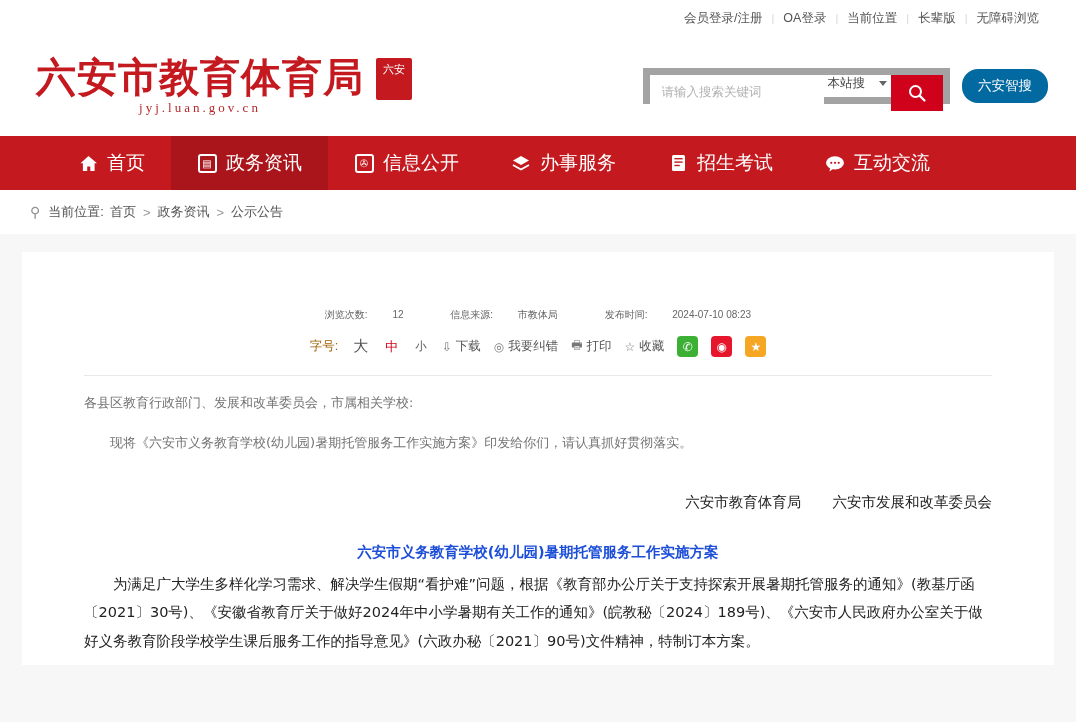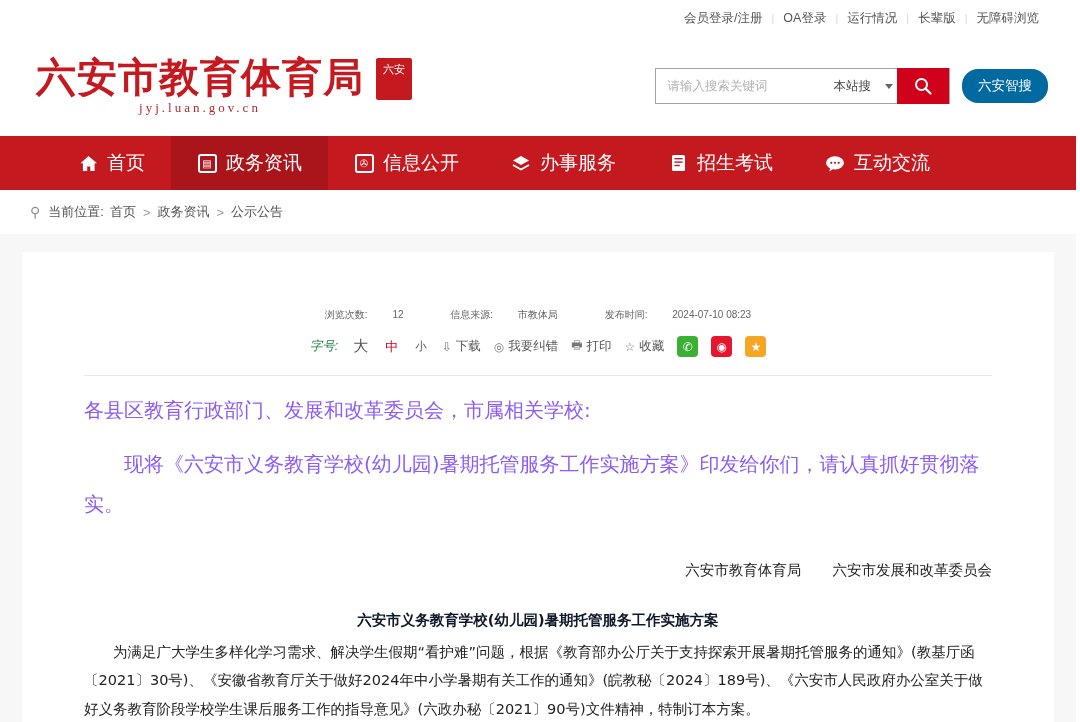--- a/index.html
+++ b/index.html
@@ -88,22 +88,22 @@
     box-sizing: border-box;
     font-family: "DejaVu Sans", sans-serif;
   }
   .search-area {
     margin-left: auto;
     display: flex;
     align-items: center;
   }
   .search-box {
     display: flex;
-    align-items: center;
-    border: 1px solid #a3a3a3;
+    align-items: flex-start;
+    border: 7px solid #a3a3a3;
     height: 36px;
     box-sizing: border-box;
     background: #fff;
   }
   .search-input {
     width: 150px;
     height: 34px;
     border: none;
     outline: none;
     padding: 0 12px;
@@ -239,21 +239,21 @@
   .meta span { margin: 0 11px; }
   .toolrow {
     margin-top: 14px;
     display: flex;
     align-items: center;
     justify-content: center;
     gap: 13px;
     font-size: 12.5px;
     color: #555;
   }
-  .toolrow .lbl { color: #15803d; font-style: italic; }
+  .toolrow .lbl { color: #a16207; }
   .fsz { cursor: pointer; padding: 0 2px; }
   .fsz.big { font-size: 15px; }
   .fsz.mid { font-size: 13px; color: #d0021b; }
   .fsz.sml { font-size: 11.5px; }
   .tool {
     display: inline-flex;
     align-items: center;
     gap: 4px;
     cursor: pointer;
     color: #555;
@@ -271,43 +271,43 @@
   }
   .share.wx { background: #3cb034; }
   .share.wb { background: #e6162d; }
   .share.more { background: #f5a623; }
   .hr {
     border: 0;
     border-top: 1px solid #e8e8e8;
     margin: 18px 0 0 0;
   }
   .body-text {
-    font-size: 20px;
-    color: #8b5cf6;
+    font-size: 13px;
+    color: #737373;
     line-height: 2.0;
     margin-top: 14px;
     font-family: "DejaVu Sans", sans-serif;
   }
   .p-indent { text-indent: 2em; }
   .sign {
     text-align: right;
     margin-top: 32px;
     font-size: 14.5px;
     line-height: 2.0;
     color: #222;
     font-family: "DejaVu Sans", sans-serif;
   }
   .sign .two { display: inline-block; }
   .sign .gap { display: inline-block; width: 22px; }
   .doc-h {
     text-align: center;
     font-weight: bold;
     font-size: 14.5px;
     margin-top: 26px;
-    color: #0f172a;
+    color: #1d4ed8;
     font-family: "DejaVu Sans", sans-serif;
   }
   .doc-p {
     font-size: 14.5px;
     color: #222;
     line-height: 1.95;
     margin-top: 8px;
     text-indent: 2em;
     font-family: "DejaVu Sans", sans-serif;
   }
@@ -315,21 +315,21 @@
 </head>
 <body>
 
 <div class="page">
 
   <div class="topbar">
     <a>会员登录/注册</a>
     <span class="sep">|</span>
     <a>OA登录</a>
     <span class="sep">|</span>
-    <a>运行情况</a>
+    <a>当前位置</a>
     <span class="sep">|</span>
     <a>长辈版</a>
     <span class="sep">|</span>
     <a>无障碍浏览</a>
   </div>
 
   <div class="header">
     <div class="logo-wrap">
       <div class="logo-text">
         <div class="logo-title">六安市教育体育局</div>

